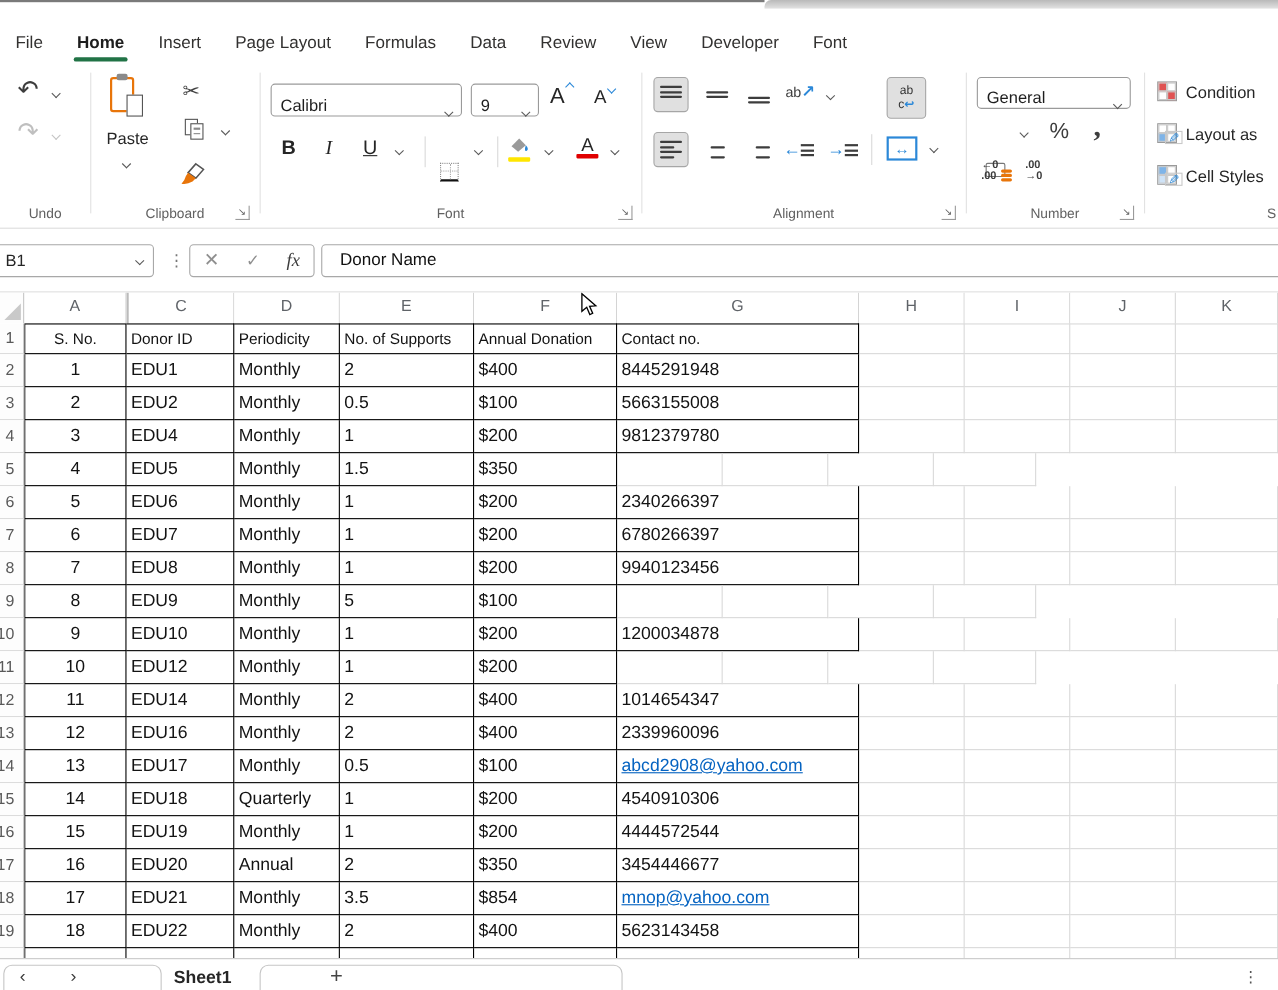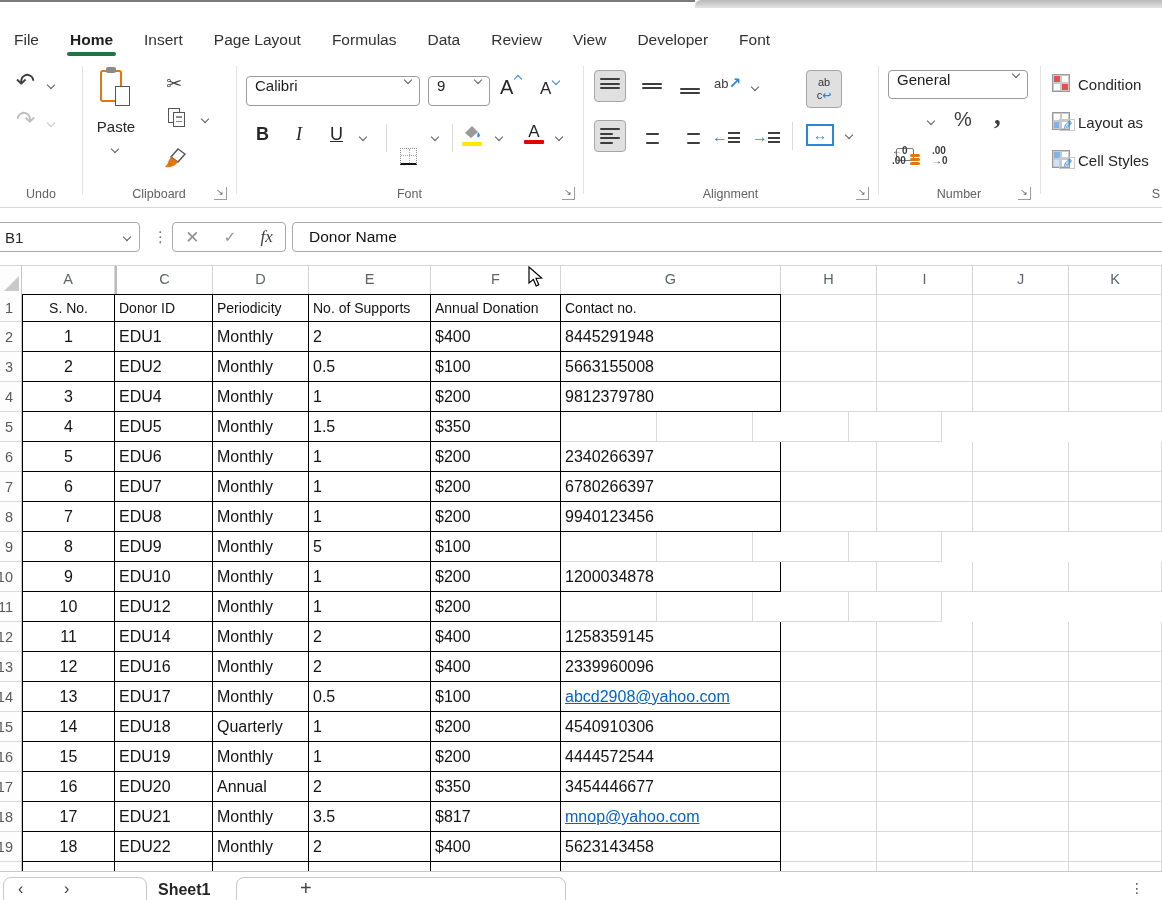--- a/index.html
+++ b/index.html
@@ -32,21 +32,21 @@
     color:#666;text-align:center;border:1px solid #9a9a9a;border-top:none;border-left:none;cursor:pointer}
   .chev{display:inline-block;width:6px;height:6px;border-right:1.5px solid #5a5a5a;
     border-bottom:1.5px solid #5a5a5a;transform:rotate(45deg)}
   .chev.dis{border-color:#c4c4c4}
   .chev.blue{border-color:#2b88d8}
   .chevup{display:inline-block;width:6px;height:6px;border-right:1.5px solid #2b88d8;
     border-bottom:1.5px solid #2b88d8;transform:rotate(-135deg)}
   .rbtn{cursor:pointer}
   .pressed{background:#e0e0e0;border:1px solid #a6a6a6;border-radius:4px}
   .inputbox{position:absolute;border:1px solid #9a9a9a;border-radius:4px;background:#fff;
-    font-size:15px;color:#1d1d1d;display:flex;align-items:flex-start;padding-left:8px;cursor:pointer}
+    font-size:15px;color:#1d1d1d;display:flex;align-items:flex-end;padding-left:8px;cursor:pointer}
   .inputbox .chev{position:absolute;right:8px}
 
   
   .uicon{font-size:23px;line-height:23px;color:#3d3d3d}
   .uicon.dis{color:#bfbfbf}
   .clipb{position:relative;width:28px;height:36px}
   .clipb .board{position:absolute;left:0;top:2px;width:22px;height:32px;border:2px solid #e8750a;border-radius:3px;background:#fff}
   .clipb .clip{position:absolute;left:6px;top:-1px;width:10px;height:6px;background:#8a8a8a;border-radius:2px}
   .clipb .page{position:absolute;right:-2px;bottom:-2px;width:15px;height:20px;background:#fff;border:1.6px solid #555}
   .copyic{position:relative;width:20px;height:20px}
@@ -558,21 +558,21 @@
       </div>
       <div class="srow" style="height:30px">
         <div class="rh">
           <span class="rhn">12</span>
         </div>
         <div class="cell tb c" style="width:93px">11</div>
         <div class="cell tb" style="width:98px">EDU14</div>
         <div class="cell tb" style="width:96px">Monthly</div>
         <div class="cell tb" style="width:122px">2</div>
         <div class="cell tb" style="width:130px">$400</div>
-        <div class="cell tb" style="width:220px">1258359145</div>
+        <div class="cell tb" style="width:220px">1014654347</div>
         <div class="cell" style="width:96px"></div>
         <div class="cell" style="width:96px"></div>
         <div class="cell" style="width:96px"></div>
         <div class="cell" style="width:93px"></div>
       </div>
       <div class="srow" style="height:30px">
         <div class="rh">
           <span class="rhn">13</span>
         </div>
         <div class="cell tb c" style="width:93px">12</div>
@@ -647,21 +647,21 @@
         <div class="cell" style="width:93px"></div>
       </div>
       <div class="srow" style="height:30px">
         <div class="rh">
           <span class="rhn">18</span>
         </div>
         <div class="cell tb c" style="width:93px">17</div>
         <div class="cell tb" style="width:98px">EDU21</div>
         <div class="cell tb" style="width:96px">Monthly</div>
         <div class="cell tb" style="width:122px">3.5</div>
-        <div class="cell tb" style="width:130px">$817</div>
+        <div class="cell tb" style="width:130px">$854</div>
         <div class="cell tb" style="width:220px"><span class="lnk">mnop@yahoo.com</span></div>
         <div class="cell" style="width:96px"></div>
         <div class="cell" style="width:96px"></div>
         <div class="cell" style="width:96px"></div>
         <div class="cell" style="width:93px"></div>
       </div>
       <div class="srow" style="height:30px">
         <div class="rh">
           <span class="rhn">19</span>
         </div>

